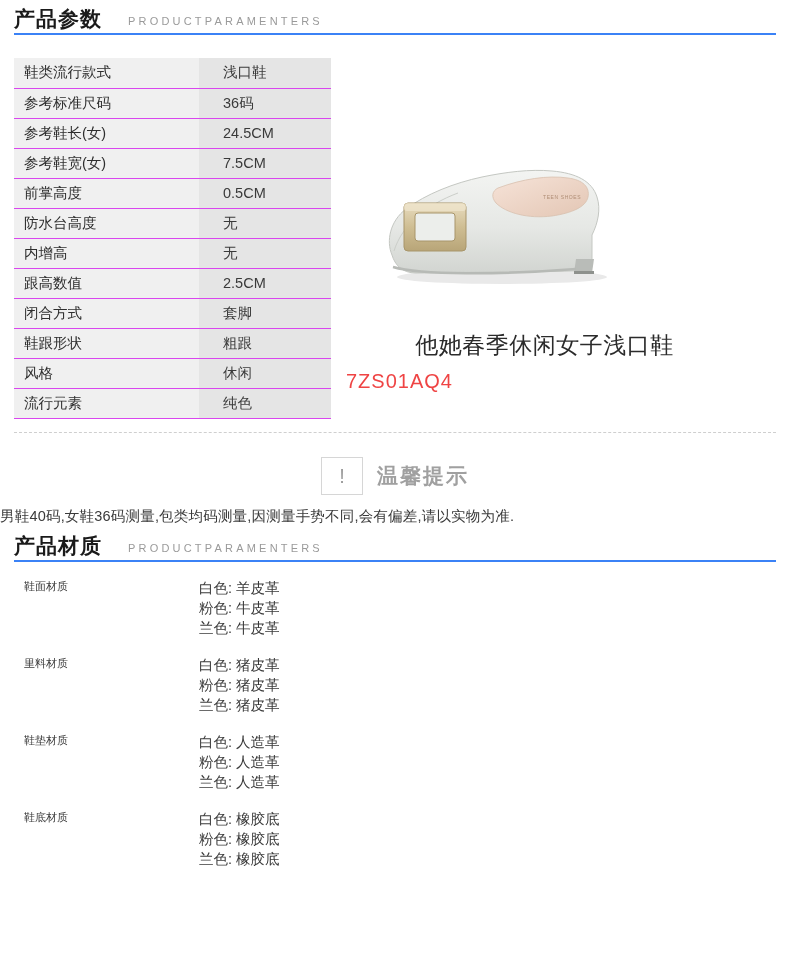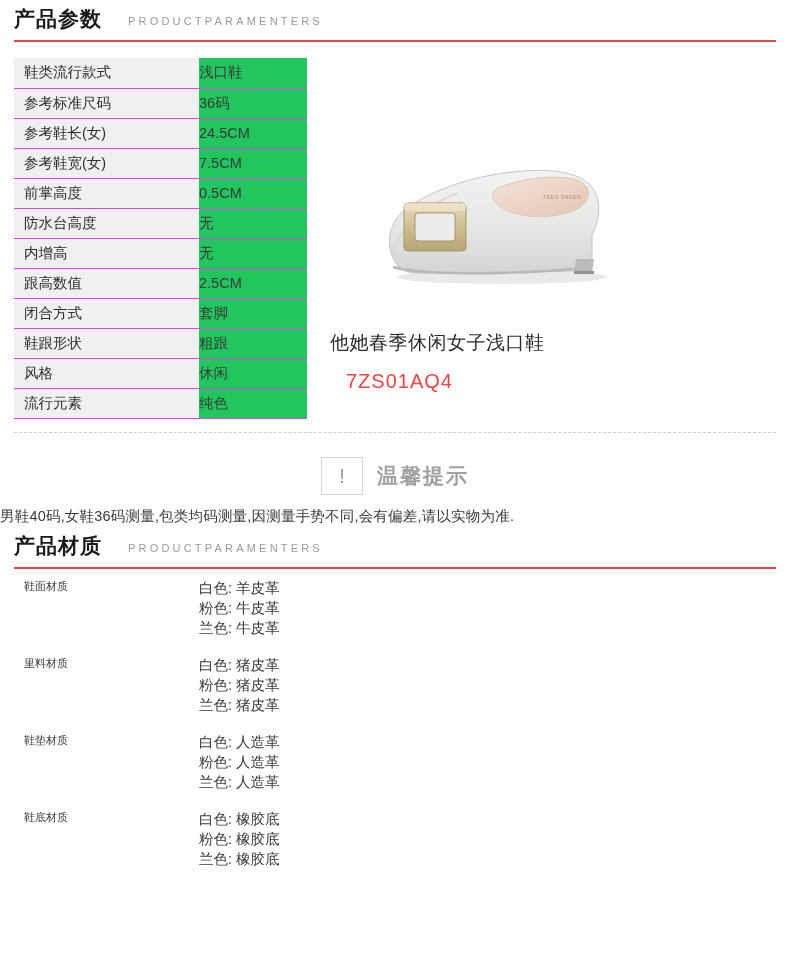--- a/index.html
+++ b/index.html
@@ -22,22 +22,22 @@
     background: #fff;
   }
 
   
   .section-head {
     position: absolute;
     left: 14px;
     right: 14px;
     display: flex;
     align-items: flex-end;
-    border-bottom: 2px solid #ef4444;
-    padding-bottom: 11px;
+    border-bottom: 2px solid #3b82f6;
+    padding-bottom: 4px;
   }
   .section-head .cn {
     font-size: 21px;
     font-weight: bold;
     color: #1a1a1a;
     letter-spacing: 1px;
     line-height: 1;
   }
   .section-head .en {
     font-size: 11px;
@@ -67,22 +67,22 @@
     white-space: nowrap;
     overflow: hidden;
   }
   .spec-table td.k {
     width: 175px;
     background: #f0f0f0;
     color: #2e2e2e;
   }
   .spec-table td.v {
     width: 108px;
-    background: #22c55e;
-    padding-left: 0;
+    background: #e5e5e5;
+    padding-left: 24px;
   }
 
   
   .product-box {
     position: absolute;
     left: 330px;
     top: 60px;
     width: 446px;
     height: 345px;
   }
@@ -91,21 +91,22 @@
     left: 50px;
     top: 95px;
     width: 240px;
     height: 135px;
   }
   .prod-title {
     position: absolute;
     left: 0;
     right: 17px;
     top: 270px;
-    font-size: 19px;
+    text-align: center;
+    font-size: 23px;
     color: #2b2b2b;
     letter-spacing: 0.5px;
   }
   .prod-code {
     position: absolute;
     left: 16px;
     right: 0;
     top: 310px;
     font-size: 20px;
     color: #ef4444;

